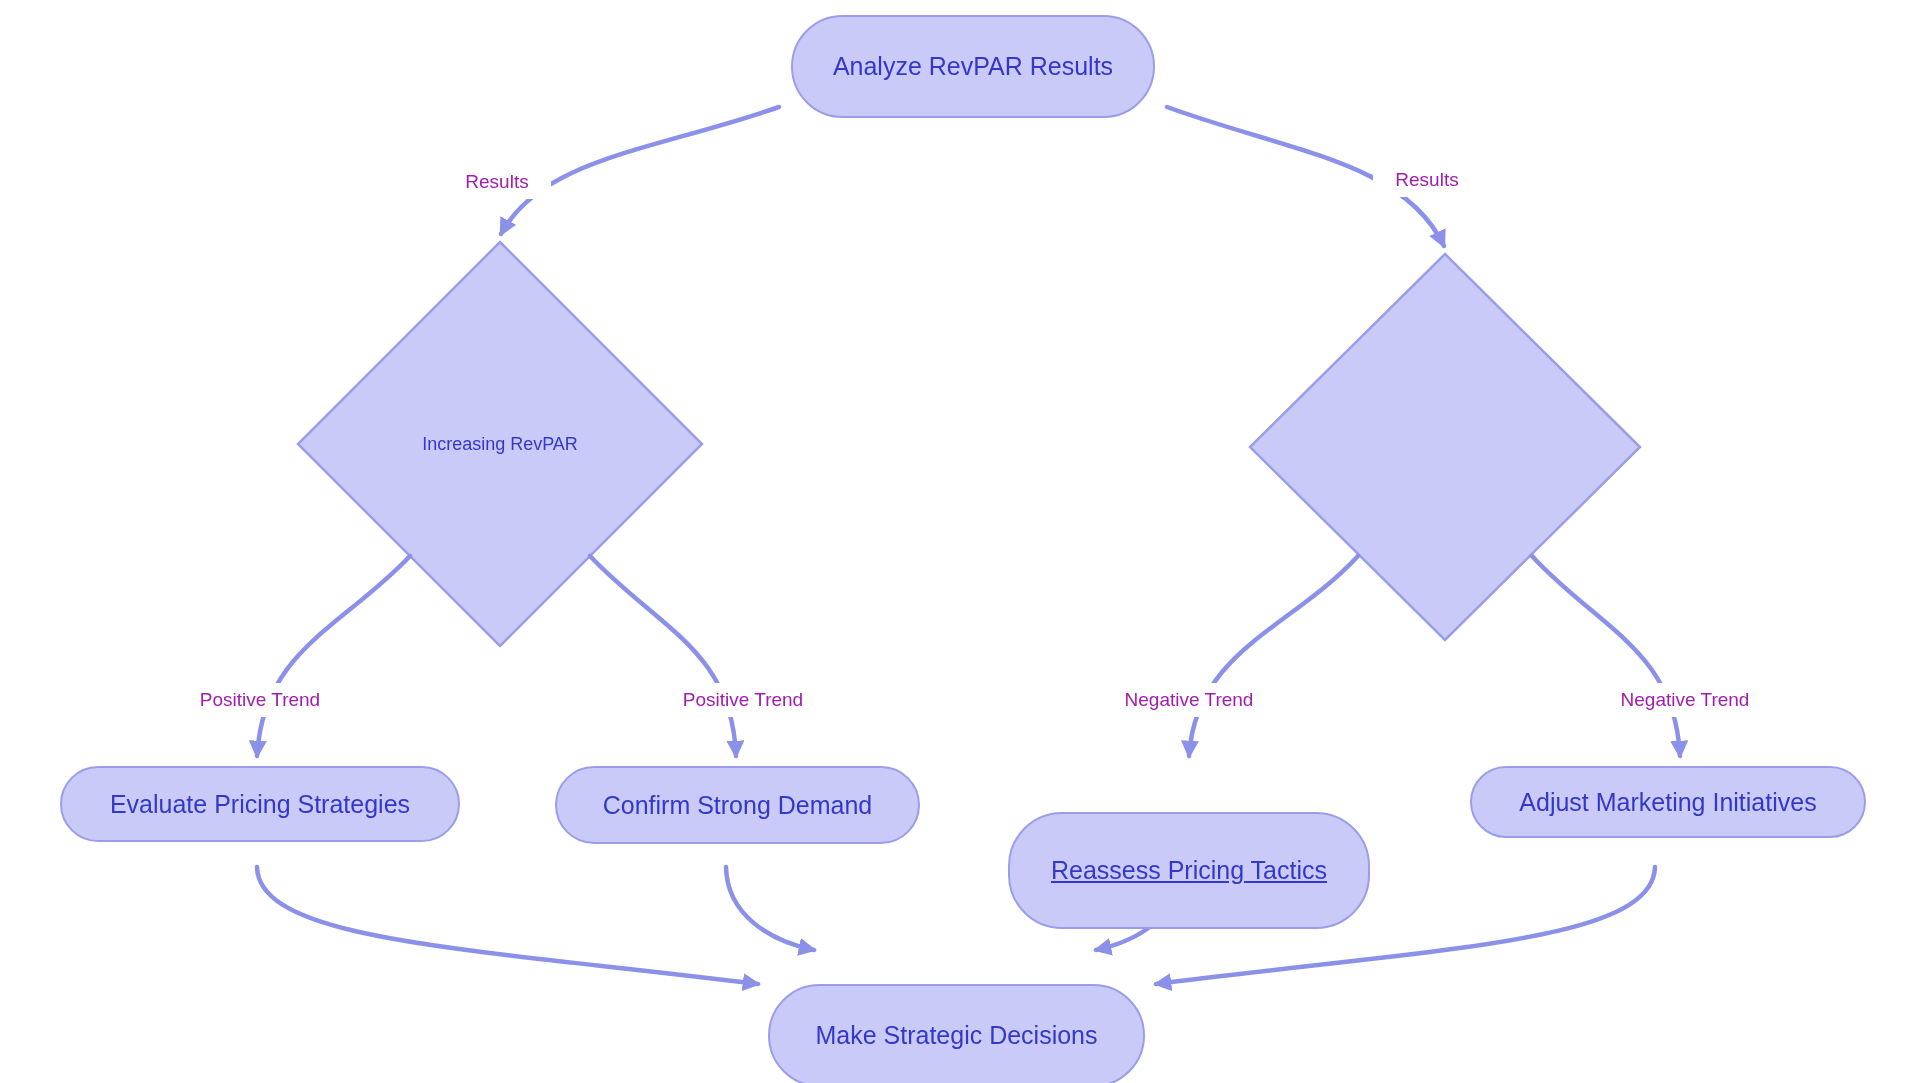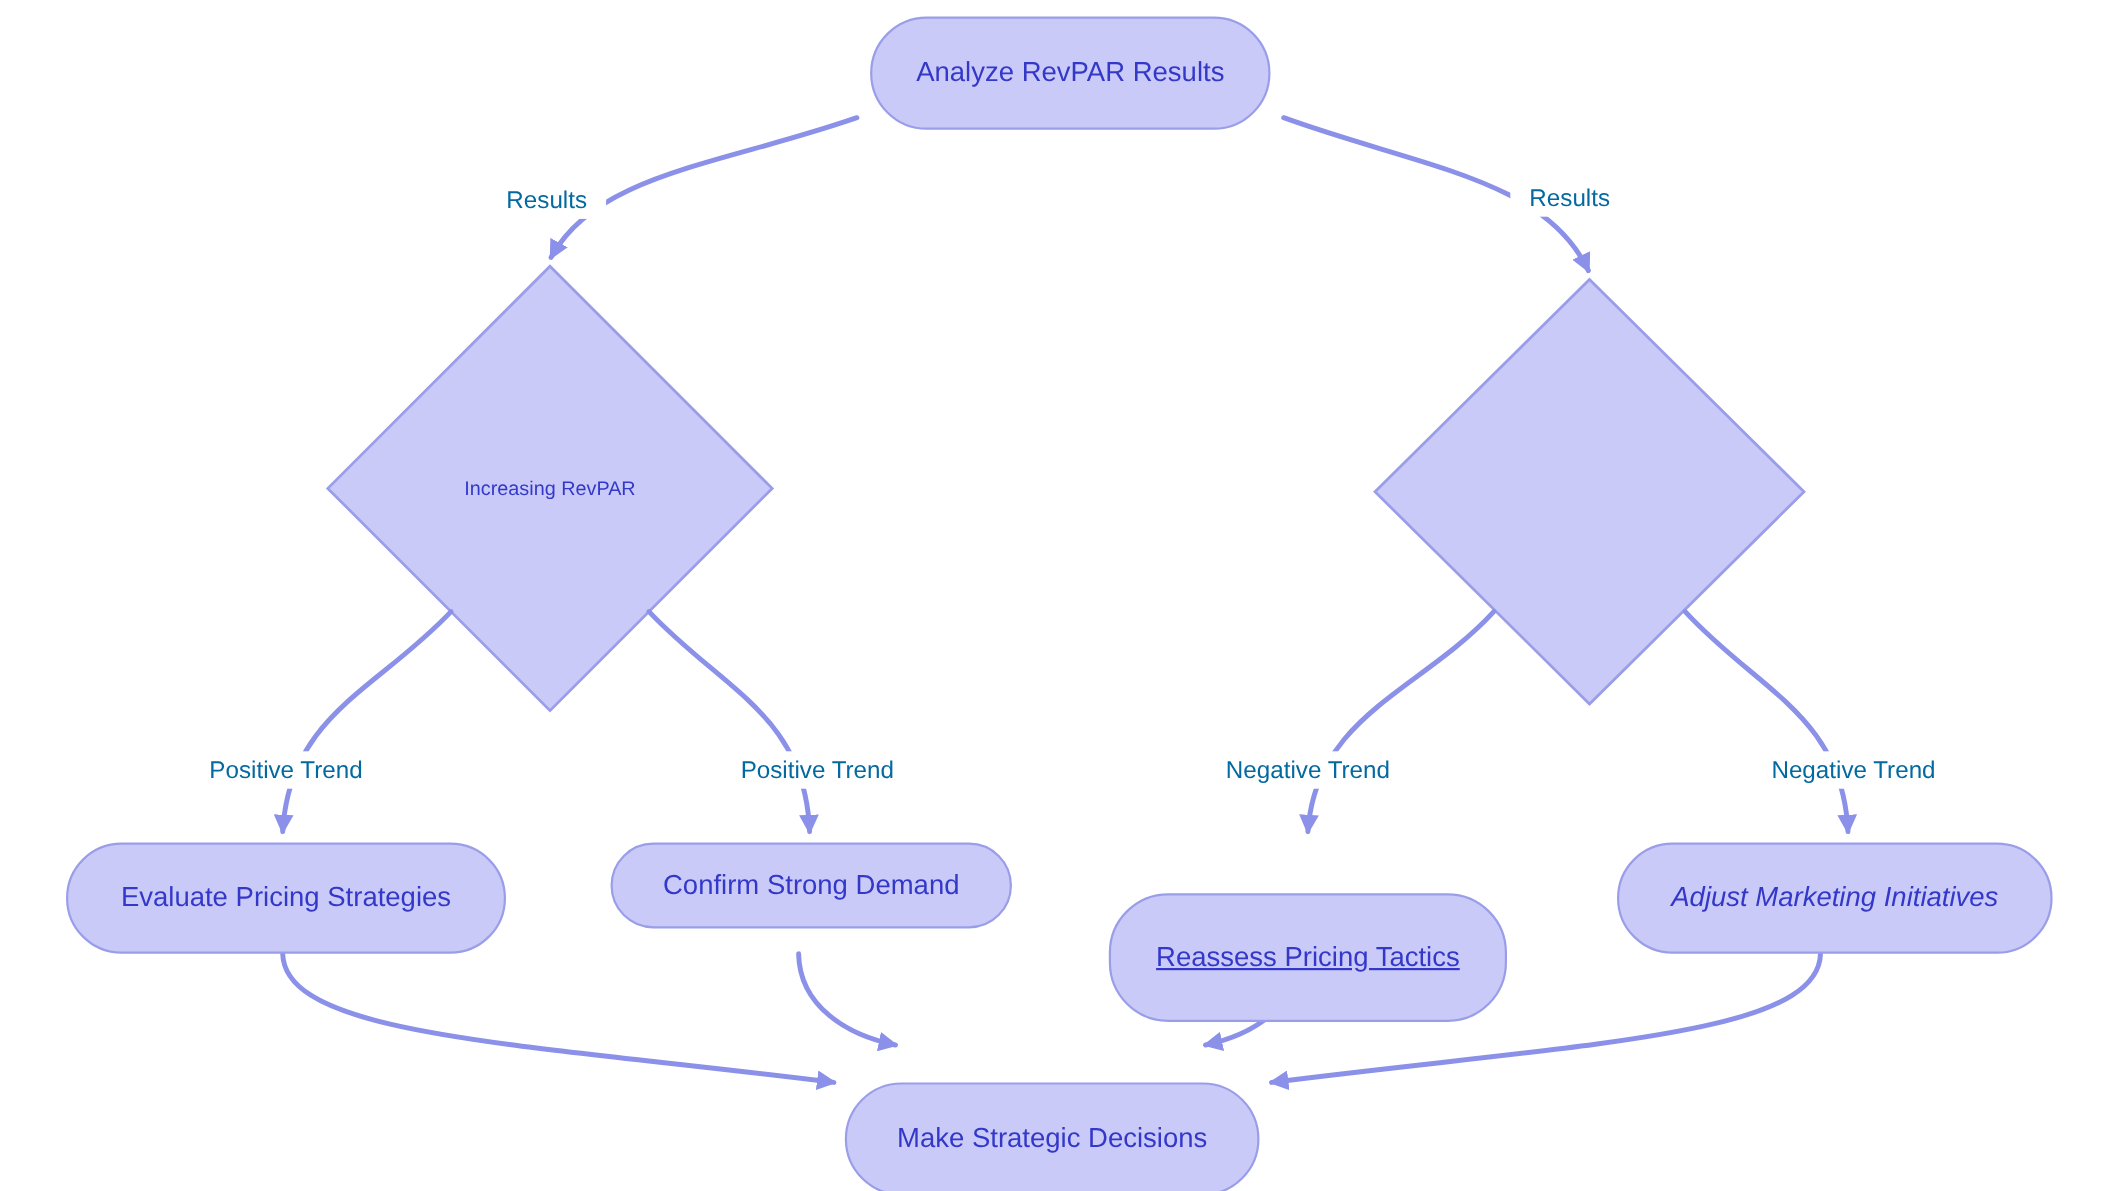--- a/index.html
+++ b/index.html
@@ -25,21 +25,21 @@
   }
   .diamond-label{
     position:absolute;
     display:flex;align-items:center;justify-content:center;
     color:#3338c9;font-size:18px;text-align:center;
     pointer-events:none;
   }
   .edge-label{
     position:absolute;
     display:flex;align-items:center;justify-content:center;
-    color:#0369a1;font-size:22px;
+    color:#a21caf;font-size:19px;
     background:#ffffff;
     padding:0 4px;
     white-space:nowrap;
   }
 </style>
 </head>
 <body>
 
 <div class="canvas">
 
@@ -64,33 +64,33 @@
       <path d="M 726 867 C 727 915, 770 941, 814 950" marker-end="url(#arrow)"></path>
       <path d="M 1183 867 C 1182 915, 1138 941, 1096 950" marker-end="url(#arrow)"></path>
       <path d="M 1655 867 C 1653 942, 1440 948, 1156 984" marker-end="url(#arrow)"></path>
     </g>
   </svg>
 
   <div class="node" style="left:791px;top:15px;width:364px;height:103px;">
     <span>Analyze RevPAR Results</span>
   </div>
 
-  <div class="node" style="left:60px;top:766px;width:400px;height:101px;">
+  <div class="node" style="left:60px;top:766px;width:400px;height:76px;">
     <span>Evaluate Pricing Strategies</span>
   </div>
 
   <div class="node" style="left:555px;top:766px;width:365px;height:78px;">
     <span>Confirm Strong Demand</span>
   </div>
 
   <div class="node" style="left:1008px;top:812px;width:362px;height:117px;text-decoration:underline;">
     <span>Reassess Pricing Tactics</span>
   </div>
 
-  <div class="node" style="left:1470px;top:766px;width:396px;height:101px;font-style:italic;">
+  <div class="node" style="left:1470px;top:766px;width:396px;height:72px;">
     <span>Adjust Marketing Initiatives</span>
   </div>
 
   <div class="node" style="left:768px;top:984px;width:377px;height:103px;">
     <span>Make Strategic Decisions</span>
   </div>
 
   <div class="diamond-label" style="left:350px;top:414px;width:300px;height:60px;">Increasing RevPAR</div>
 
   <div class="edge-label" style="left:443px;top:165px;width:100px;height:34px;">Results</div>

